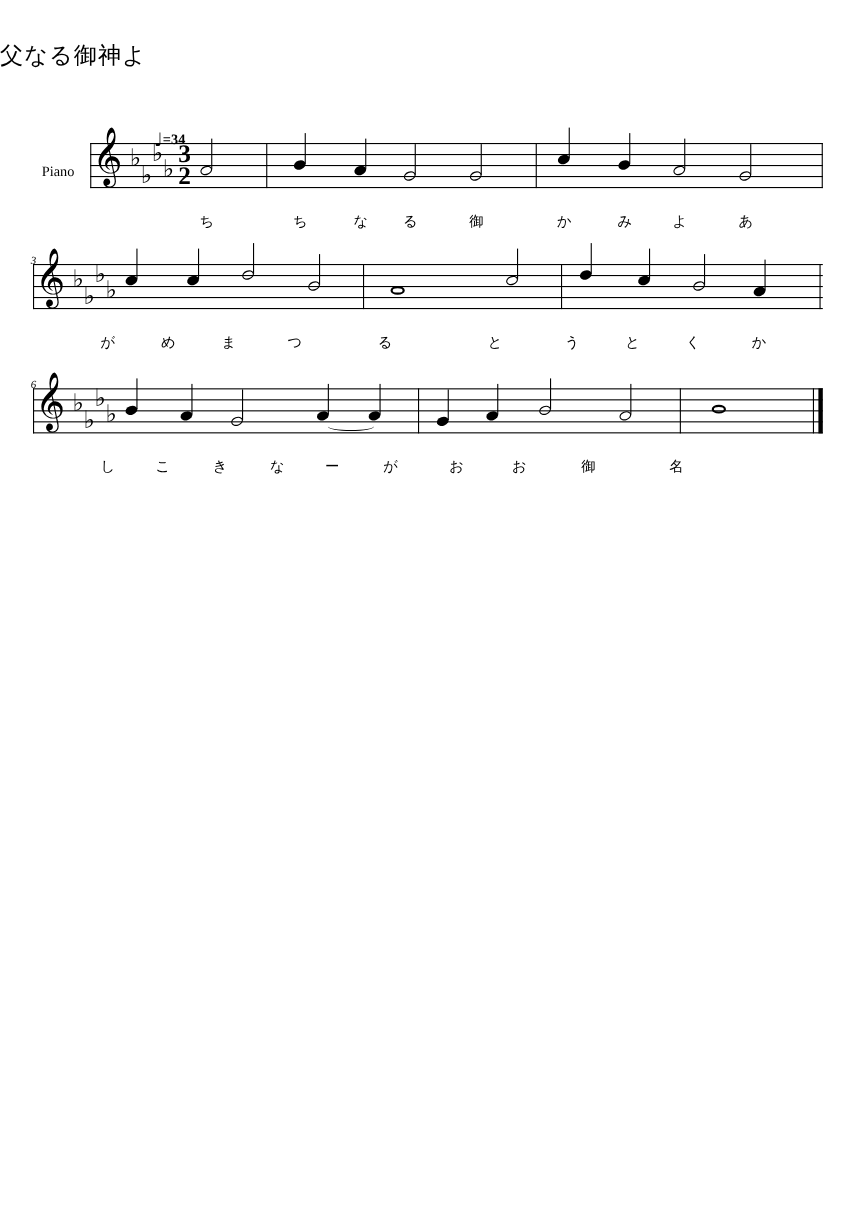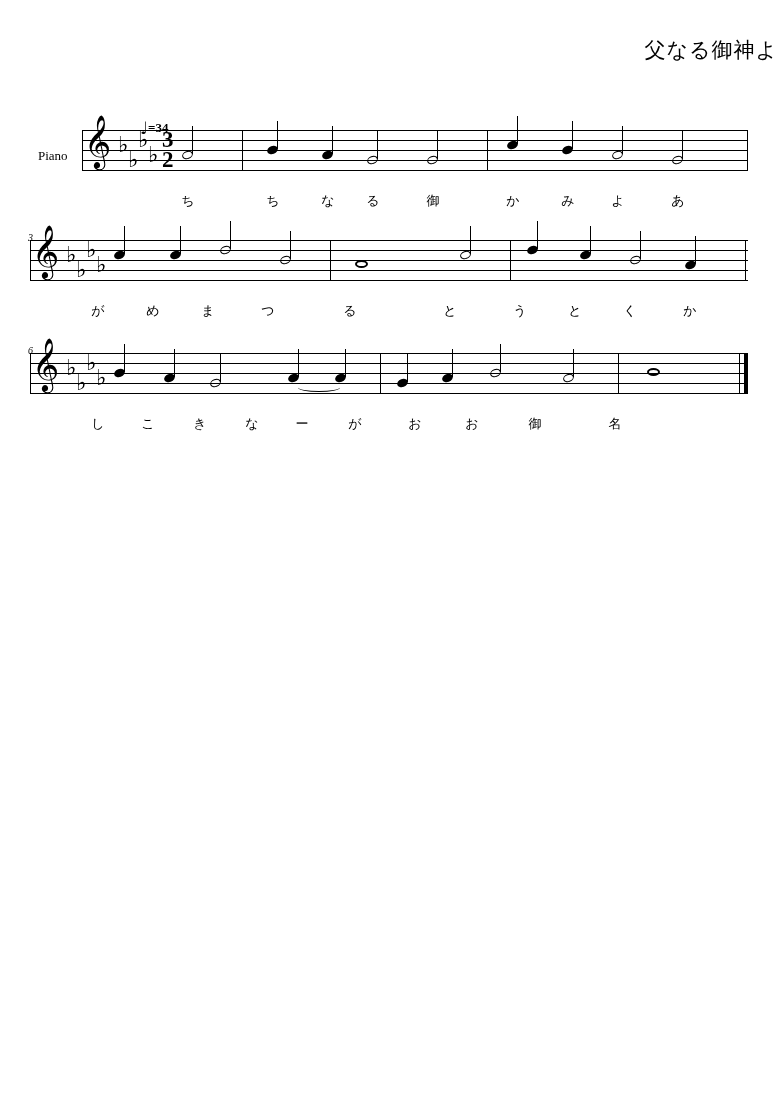--- a/index.html
+++ b/index.html
@@ -17,21 +17,21 @@
   }
   .sheet {
     position: absolute;
     inset: 0;
   }
   .title {
     position: absolute;
     top: 36px;
     left: 0;
     width: 778px;
-    text-align: right;
+    text-align: left;
     font-size: 21px;
     font-family: Liberation Serif, serif;
     letter-spacing: 1px;
   }
   .instrument-label {
     position: absolute;
     left: 38px;
     top: 148px;
     font-size: 13px;
     font-family: "Liberation Serif", serif;

